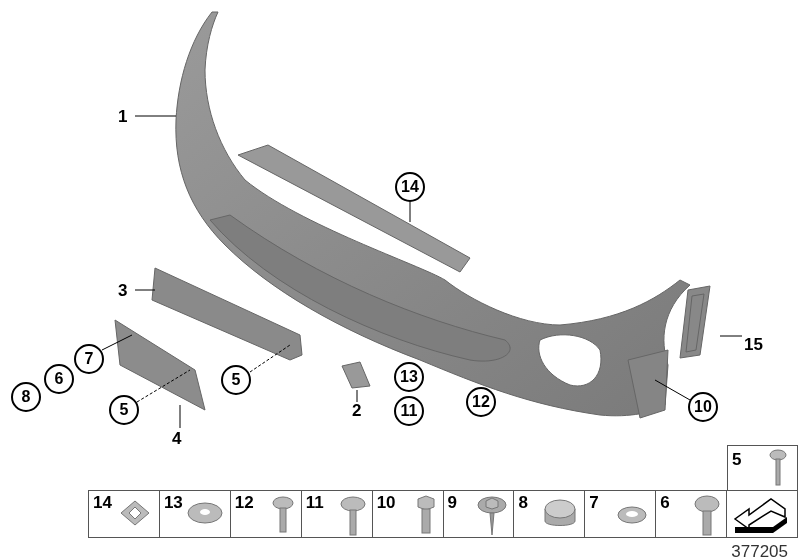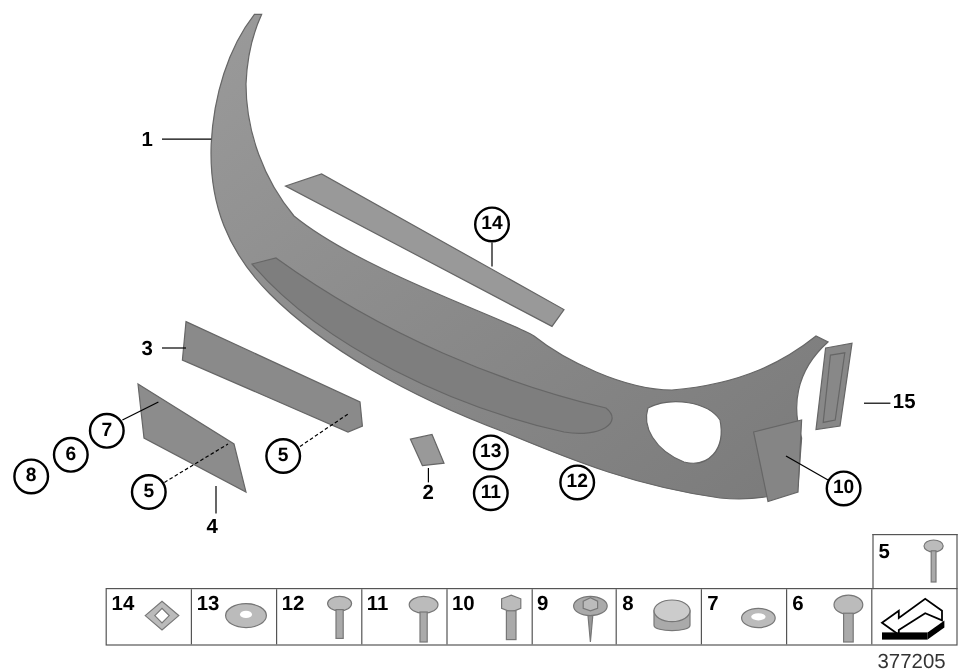--- a/index.html
+++ b/index.html
@@ -58,21 +58,21 @@
     <line x1="410" y1="202" x2="410" y2="222" stroke="#000" stroke-width="1"></line>
     <line x1="250" y1="372" x2="290" y2="345" stroke="#000" stroke-width="1" stroke-dasharray="3,2"></line>
     <line x1="137" y1="402" x2="190" y2="370" stroke="#000" stroke-width="1" stroke-dasharray="3,2"></line>
     <line x1="102" y1="350" x2="132" y2="335" stroke="#000" stroke-width="1"></line>
   </svg>
 
   <div class="callout" style="left:118px;top:108px;">1</div>
   <div class="callout" style="left:352px;top:402px;">2</div>
   <div class="callout" style="left:118px;top:282px;">3</div>
   <div class="callout" style="left:172px;top:430px;">4</div>
-  <div class="callout" style="left:744px;top:326px;text-align:right;">15</div>
+  <div class="callout" style="left:744px;top:336px;text-align:right;">15</div>
 
   <div class="circ" style="left:221px;top:365px;">5</div>
   <div class="circ" style="left:109px;top:395px;">5</div>
   <div class="circ" style="left:44px;top:364px;">6</div>
   <div class="circ" style="left:74px;top:344px;">7</div>
   <div class="circ" style="left:11px;top:382px;">8</div>
   <div class="circ" style="left:688px;top:392px;">10</div>
   <div class="circ" style="left:394px;top:396px;">11</div>
   <div class="circ" style="left:466px;top:387px;">12</div>
   <div class="circ" style="left:394px;top:362px;">13</div>

